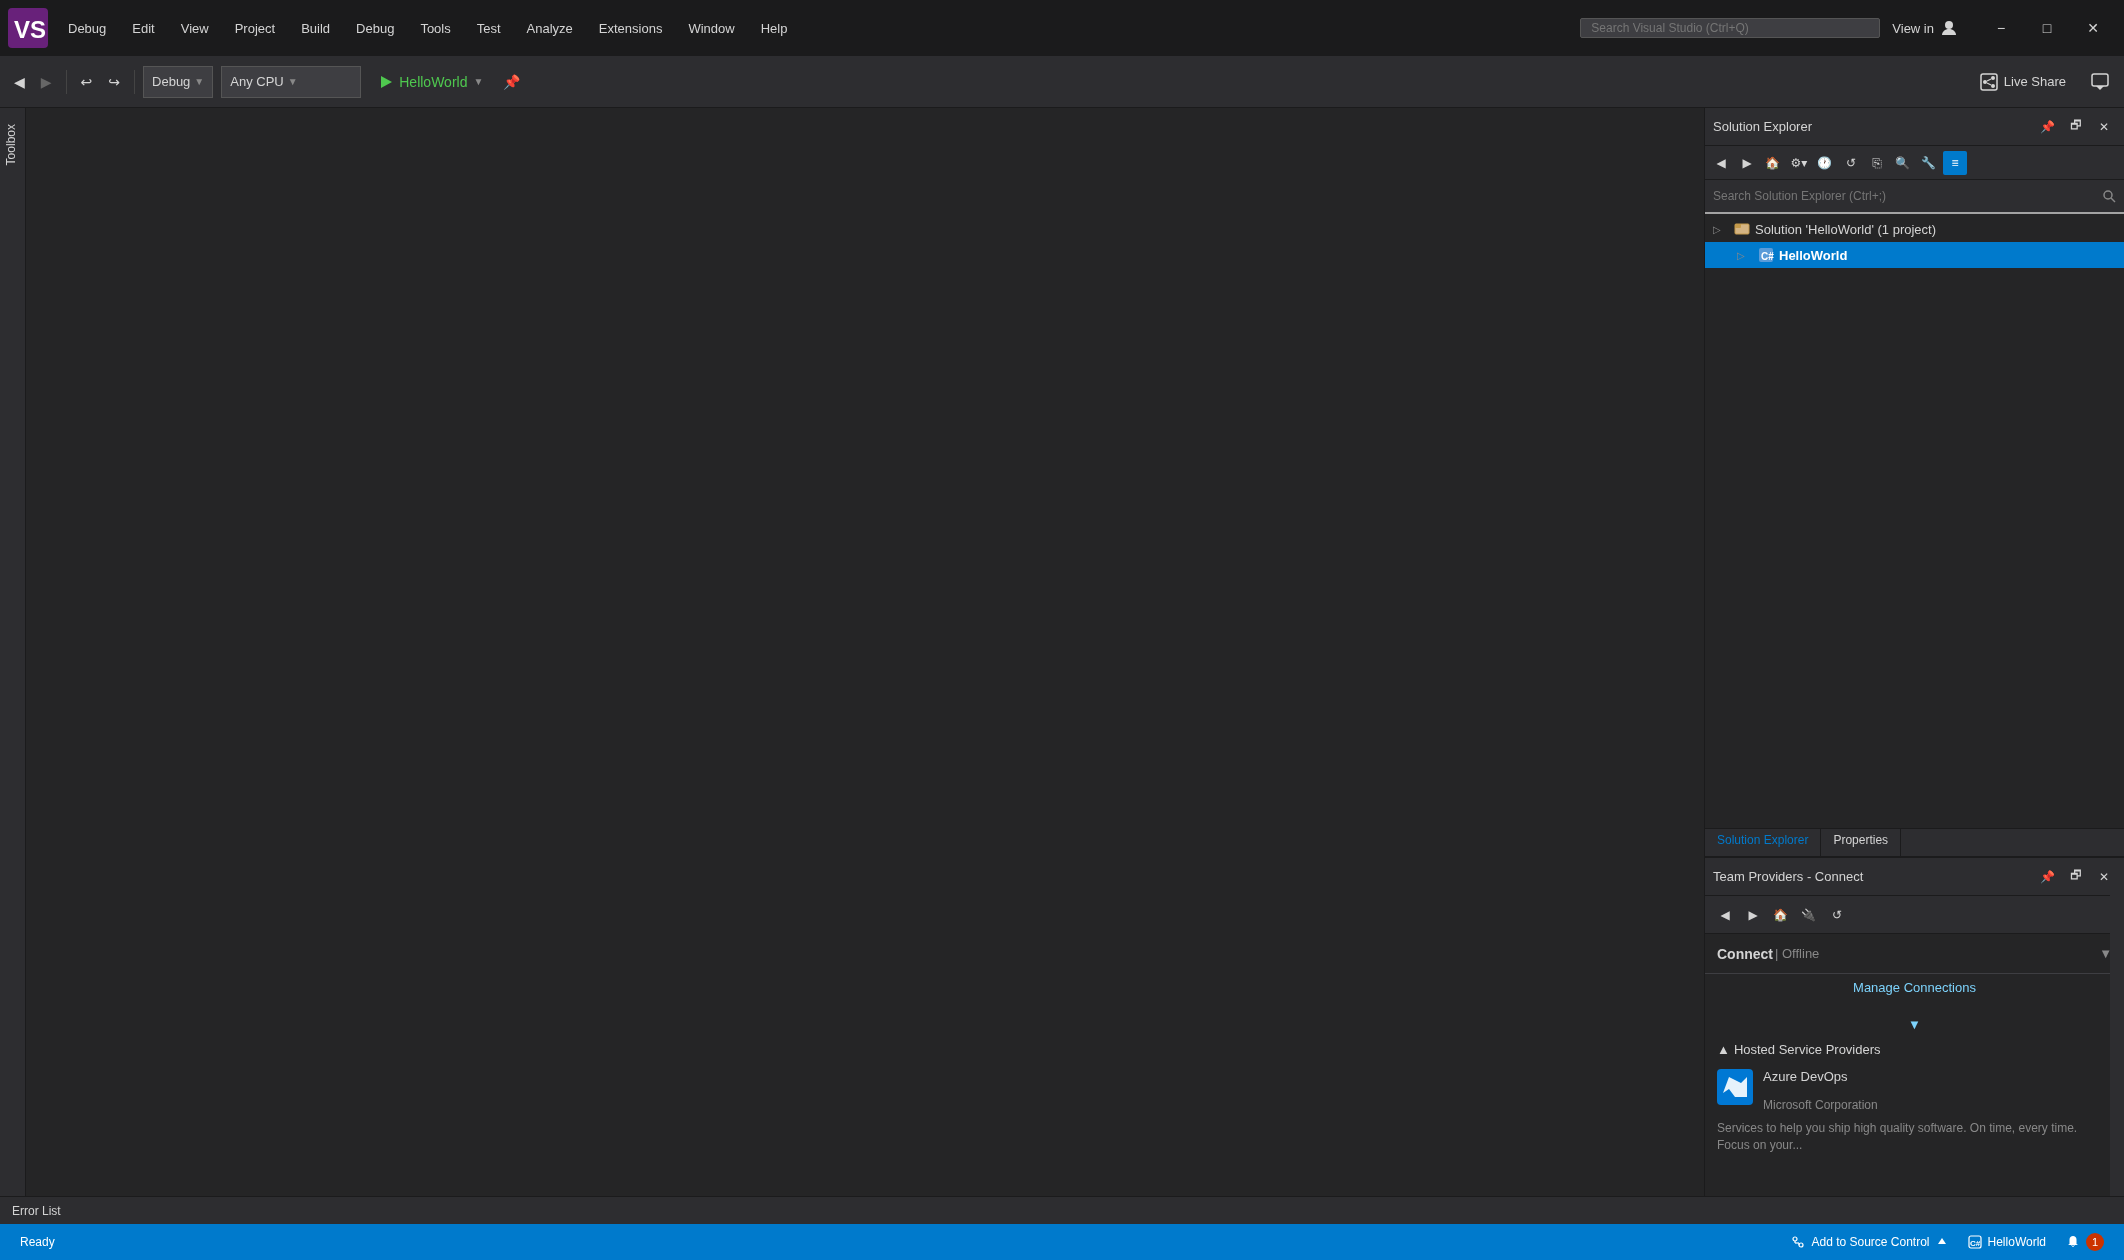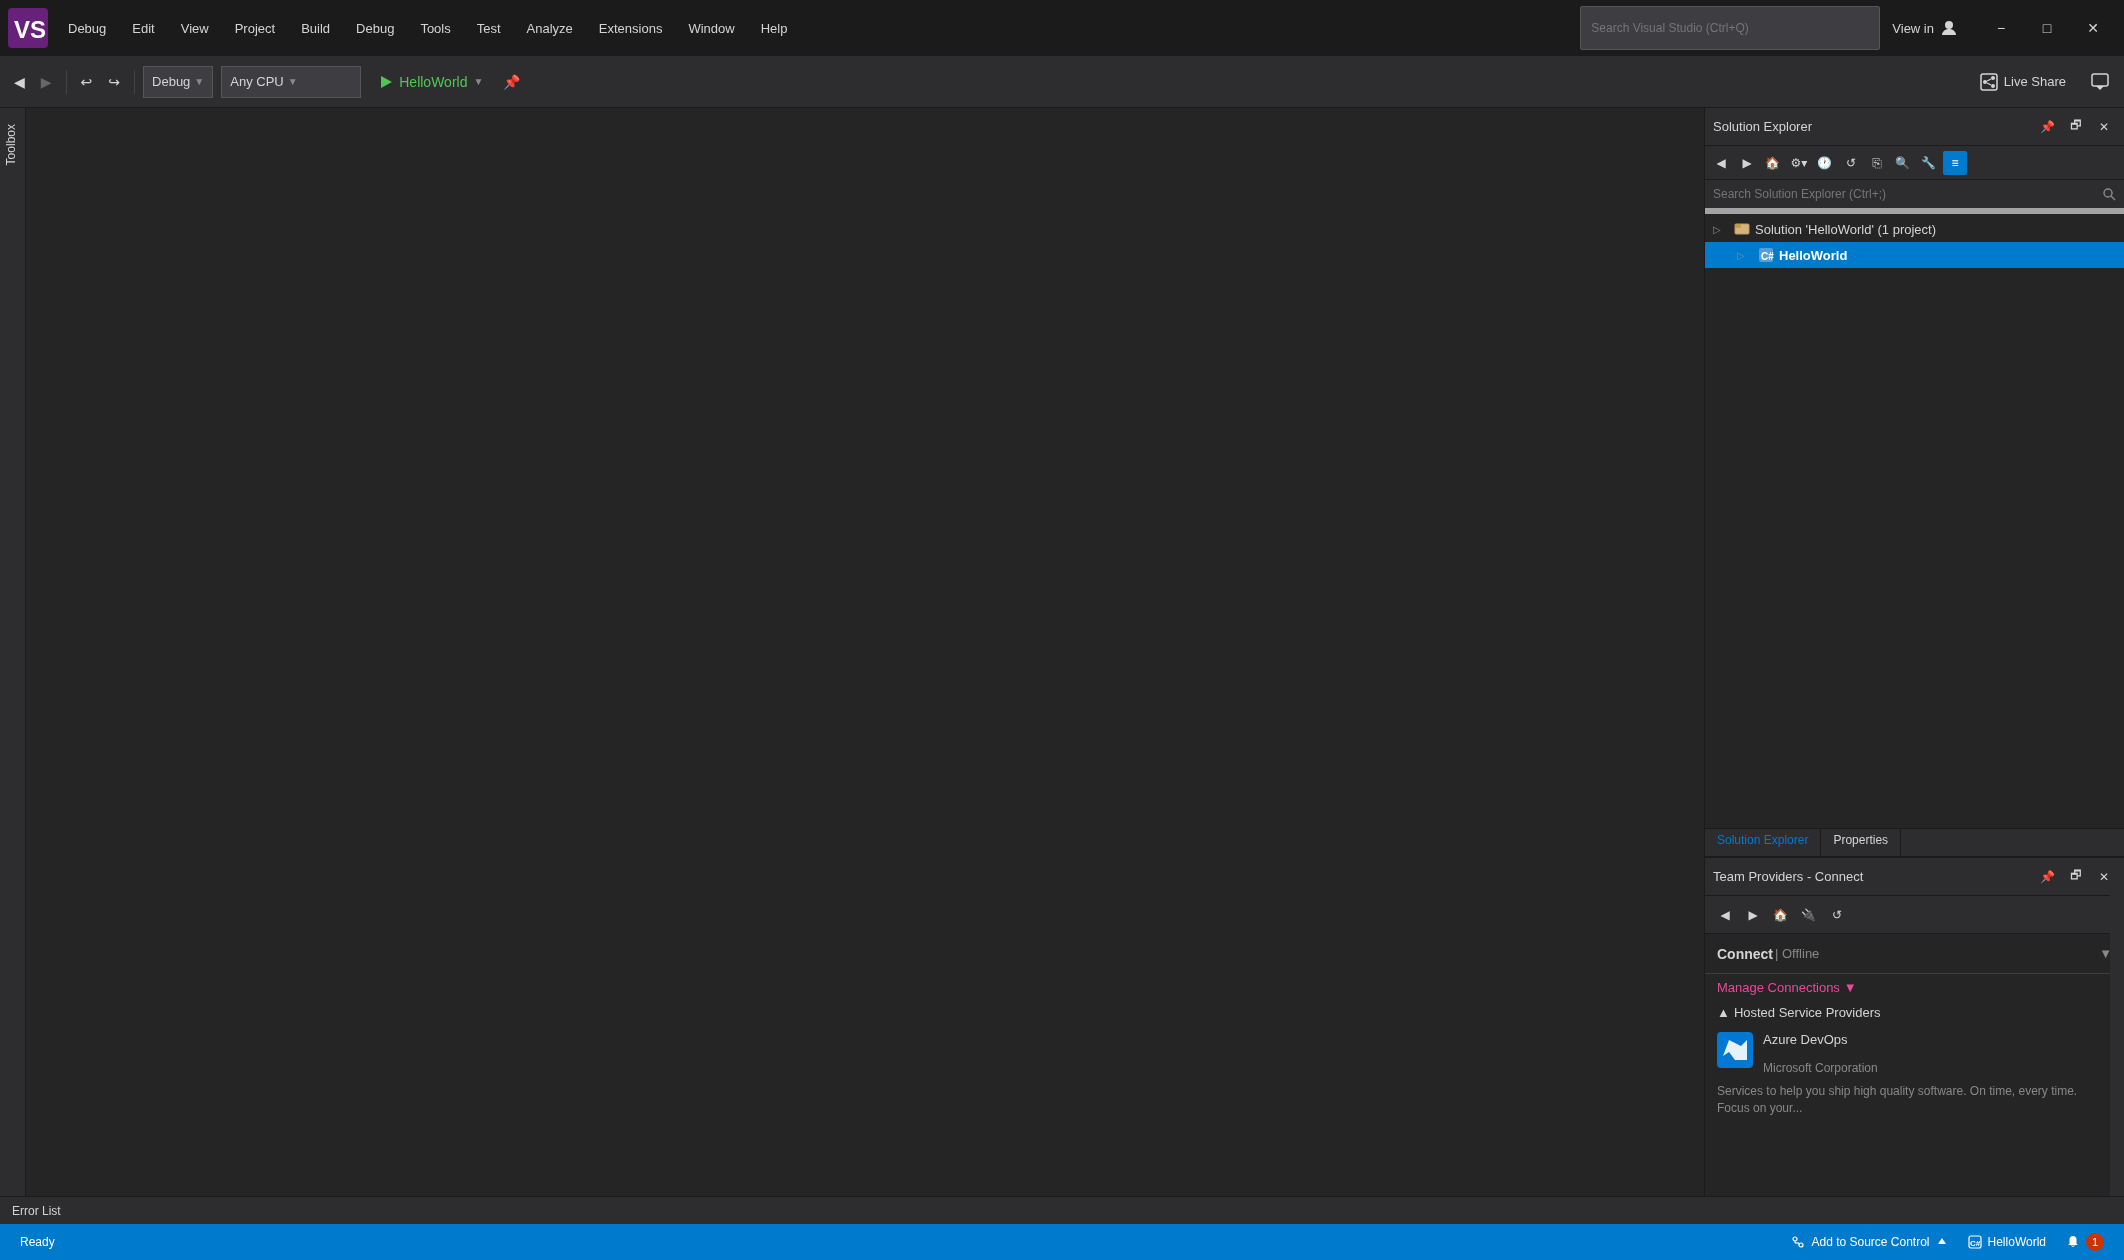--- a/index.html
+++ b/index.html
@@ -44,21 +44,21 @@
       border-radius: 2px;
       text-decoration: none;
     }
     .search-box {
       background: #3e3e42;
       border: 1px solid #555;
       color: #d4d4d4;
       padding: 4px 10px;
       font-size: 12px;
       width: 300px;
-      height: 44px;
+      height: 20px;
       border-radius: 2px;
     }
     .sign-in {
       display: flex;
       align-items: center;
       color: #d4d4d4;
       padding: 4px 12px;
       cursor: pointer;
       font-size: 13px;
       gap: 6px;
@@ -216,21 +216,21 @@
       background: #2d2d30;
       border-bottom: 1px solid #1b1b1c;
       height: 34px;
       gap: 2px;
     }
     .panel-search {
       display: flex;
       align-items: center;
       padding: 4px 8px;
       background: #2d2d30;
-      border-bottom: 6px solid #a3a3a3;
+      border-bottom: 2px solid #a3a3a3;
       height: 34px;
     }
     .panel-search input {
       background: transparent;
       border: none;
       color: #d4d4d4;
       font-size: 12px;
       flex: 1;
       outline: none;
     }
@@ -302,26 +302,27 @@
       font-size: 13px;
       color: #888;
       margin-left: 2px;
     }
     .te-connect-arrow {
       margin-left: auto;
       color: #888;
     }
     .te-manage {
       padding: 6px 12px;
-      color: #ec4899;
-      font-size: 13px;
-      cursor: pointer;
-      display: flex;
-      align-items: center;
-      gap: 4px;
+      color: #7dd3fc;
+      font-size: 13px;
+      cursor: pointer;
+      display: flex;
+      align-items: center;
+      gap: 22px;
+      flex-direction: column;
     }
     .te-section-header {
       display: flex;
       align-items: center;
       padding: 4px 12px;
       font-size: 13px;
       color: #d4d4d4;
       gap: 4px;
     }
     .te-provider {

